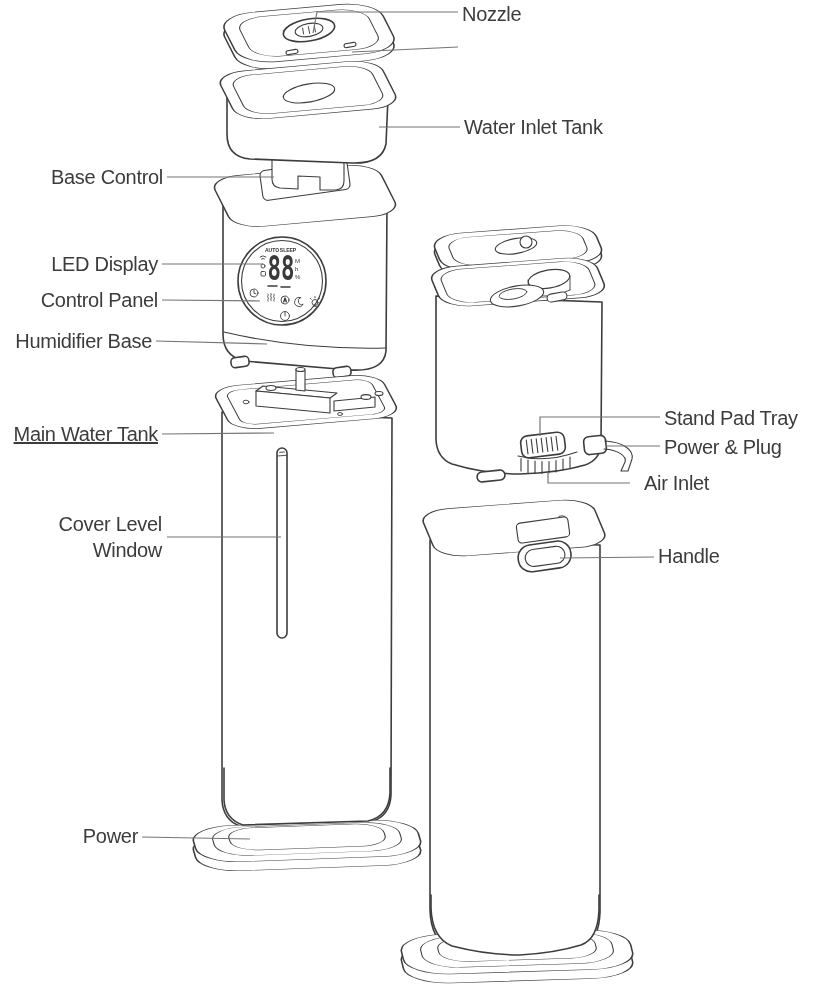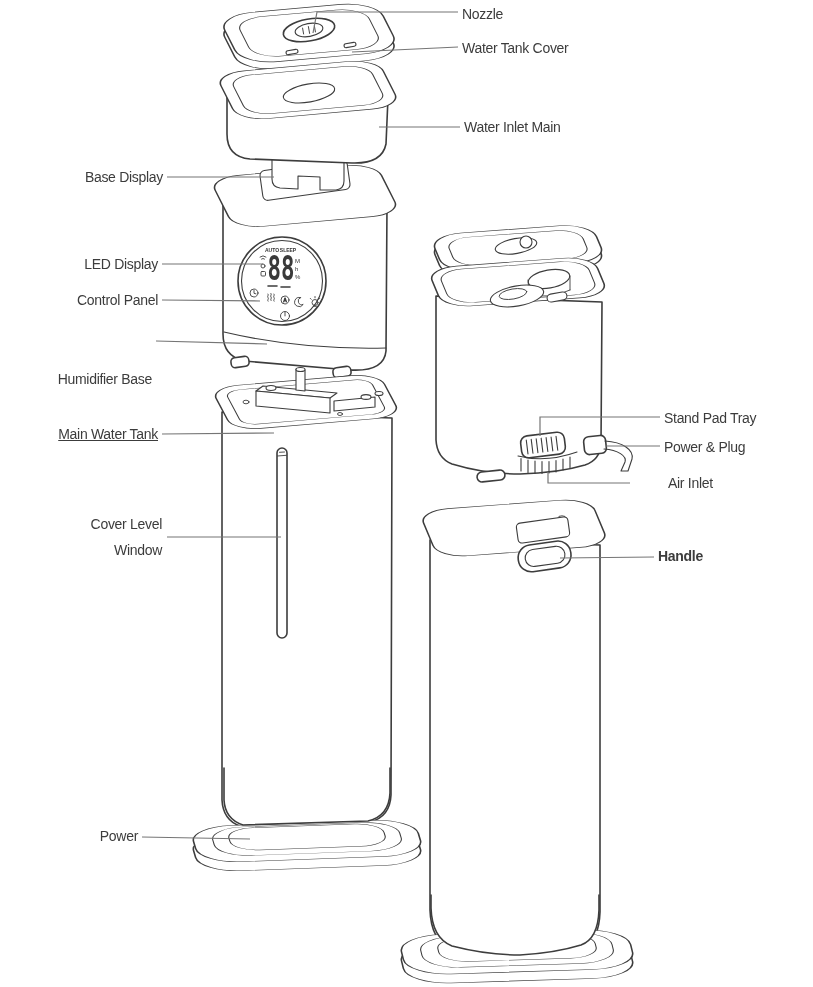--- a/index.html
+++ b/index.html
@@ -7,37 +7,37 @@
          font-family:"Liberation Sans",sans-serif;}
   svg{position:absolute;left:0;top:0;}
   .ln{fill:none;stroke:#3d3d3d;stroke-width:1.6;stroke-linecap:round;stroke-linejoin:round;}
   .fw{fill:#ffffff;stroke:#3d3d3d;stroke-width:1.6;stroke-linecap:round;stroke-linejoin:round;}
   .thin{stroke-width:1.1;}
   .xthin{stroke-width:0.9;}
   .leader{fill:none;stroke:#757575;stroke-width:1.2;}
   .patch{fill:#ffffff;stroke:none;}
   .dtxt{fill:#333;font-family:"Liberation Sans",sans-serif;}
   .seg{fill:#3a3a3a;font-family:"DejaVu Sans Mono",monospace;font-weight:bold;}
-  .label{position:absolute;font-size:14px;letter-spacing:-0.3px;color:#3c3c3c;
+  .label{position:absolute;font-size:20px;letter-spacing:-0.3px;color:#3c3c3c;
          line-height:26px;white-space:nowrap;}
   .lab-right{text-align:right;}
   .label-nozzle{left:462px;top:1px;}
   .label-water_tank_cover{left:462px;top:35px;}
   .label-water_inlet_tank{left:464px;top:114px;}
   .label-base_chamber{left:0;width:163px;top:164px;}
   .label-led_display{left:0;width:158px;top:251px;}
   .label-control_panel{left:0;width:158px;top:287px;}
-  .label-humidifier_base{left:0;width:152px;top:328px;margin-top:38px;}
+  .label-humidifier_base{left:0;width:152px;top:328px;}
   .label-main_water_tank{left:0;width:158px;top:421px;text-decoration:underline;}
   .label-water_level_window{left:42px;width:120px;top:511px;white-space:normal;}
   .label-stand{left:0;width:138px;top:823px;}
   .label-aroma_pad_tray{left:664px;top:405px;}
   .label-power_plug{left:664px;top:434px;}
-  .label-air_inlet{left:668px;top:470px;}
-  .label-handle{left:658px;top:543px;font-weight:bold;}
+  .label-air_inlet{left:644px;top:470px;}
+  .label-handle{left:658px;top:543px;}
 </style>
 </head>
 <body>
 
 <div class="stage">
 
 <svg width="813" height="987" viewBox="0 0 813 987">
 
   <g>
     <ellipse class="fw" cx="0" cy="0" rx="23" ry="10" transform="translate(305,57) rotate(-10)"></ellipse>
@@ -211,23 +211,22 @@
     <path class="leader" d="M167,537 L281,537"></path>
     <path class="leader" d="M142,837 L250,839"></path>
     <path class="leader" d="M540,436 L540,417 L660,417"></path>
     <path class="leader" d="M606,446 L660,446"></path>
     <path class="leader" d="M548,472 L548,483 L630,483"></path>
     <path class="leader" d="M560,558 L654,557"></path>
   </g>
 </svg>
 
 <div class="label label-nozzle">Nozzle</div>
-<div class="label label-water_tank_cover">Water Tank Cover</div>
-<div class="label label-water_inlet_tank">Water Inlet Main</div>
-<div class="label lab-right label-base_chamber">Base Display</div>
+<div class="label label-water_inlet_tank">Water Inlet Tank</div>
+<div class="label lab-right label-base_chamber">Base Control</div>
 <div class="label lab-right label-led_display">LED Display</div>
 <div class="label lab-right label-control_panel">Control Panel</div>
 <div class="label lab-right label-humidifier_base">Humidifier Base</div>
 <div class="label lab-right label-main_water_tank">Main Water Tank</div>
 <div class="label lab-right label-water_level_window">Cover Level Window</div>
 <div class="label lab-right label-stand">Power</div>
 <div class="label label-aroma_pad_tray">Stand Pad Tray</div>
 <div class="label label-power_plug">Power &amp; Plug</div>
 <div class="label label-air_inlet">Air Inlet</div>
 <div class="label label-handle">Handle</div>

